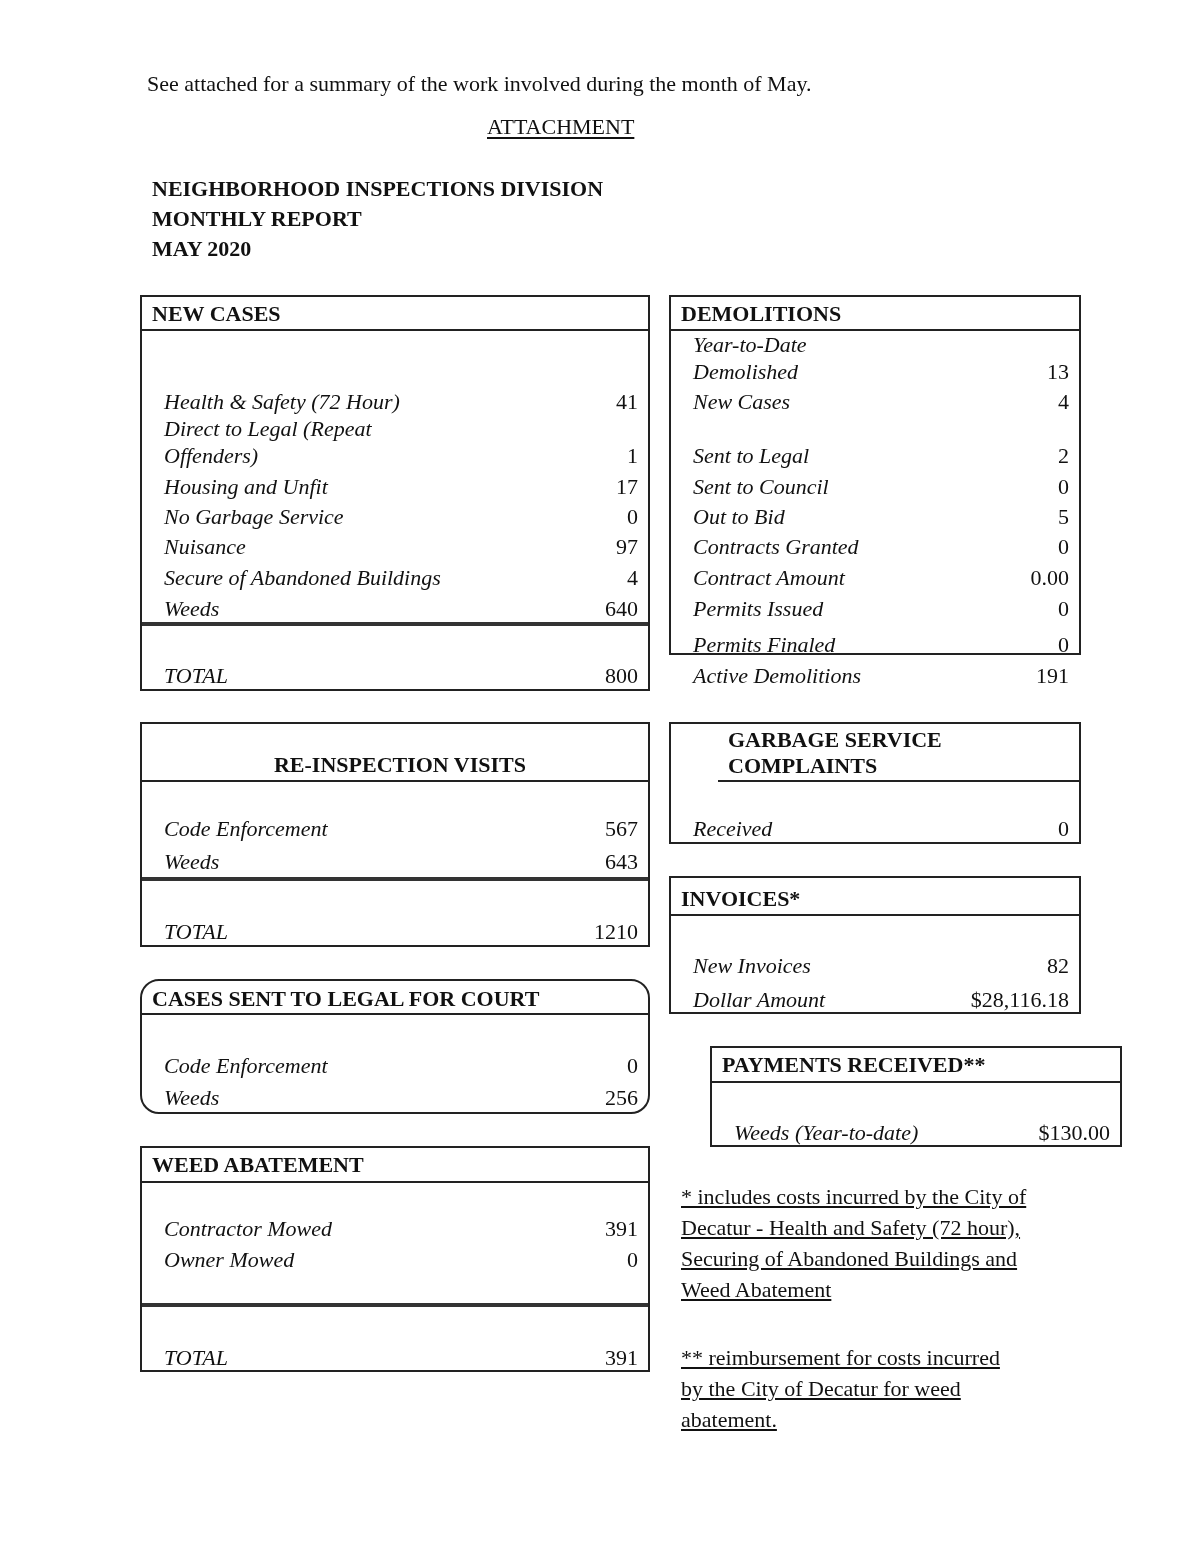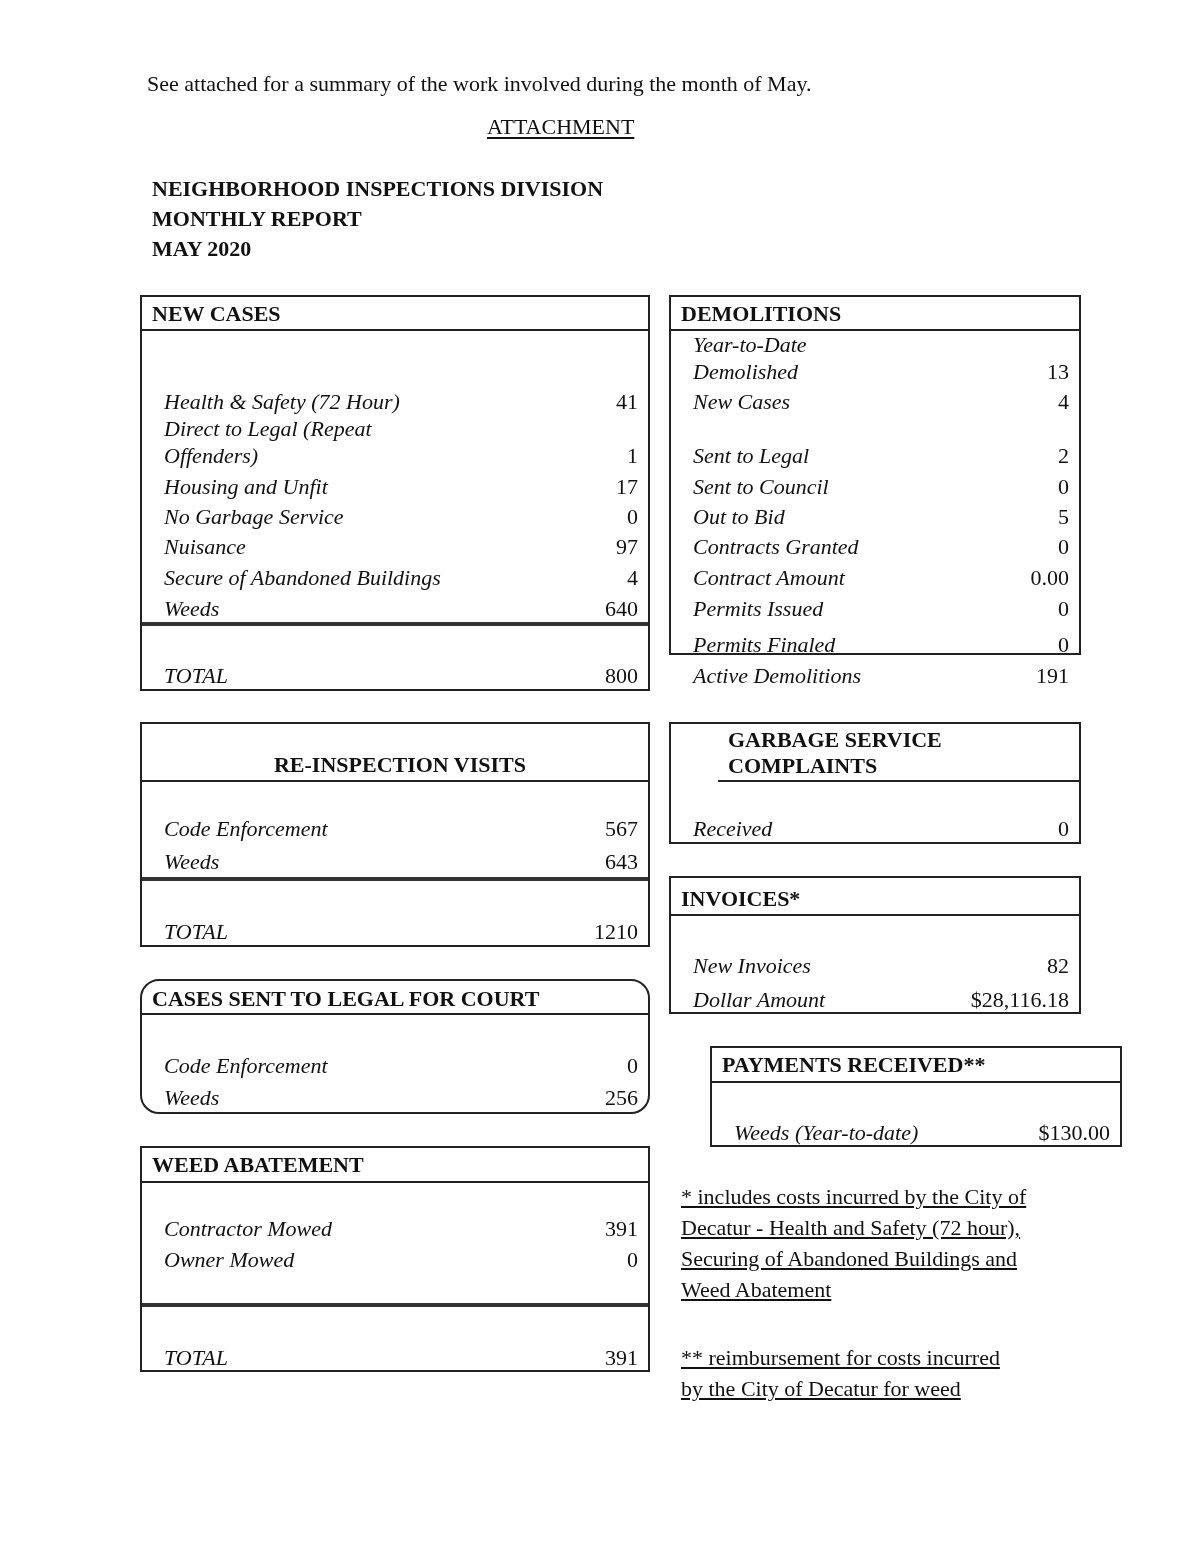--- a/index.html
+++ b/index.html
@@ -196,13 +196,14 @@
 
 <div class="note" style="left:681px; top:1181px;">
   <div>* includes costs incurred by the City of</div>
   <div>Decatur - Health and Safety (72 hour),</div>
   <div>Securing of Abandoned Buildings and</div>
   <div>Weed Abatement</div>
 </div>
 <div class="note" style="left:681px; top:1342px;">
   <div>** reimbursement for costs incurred</div>
   <div>by the City of Decatur for weed</div>
+  <div>abatement.</div>
 </div>
 
 </body></html>

